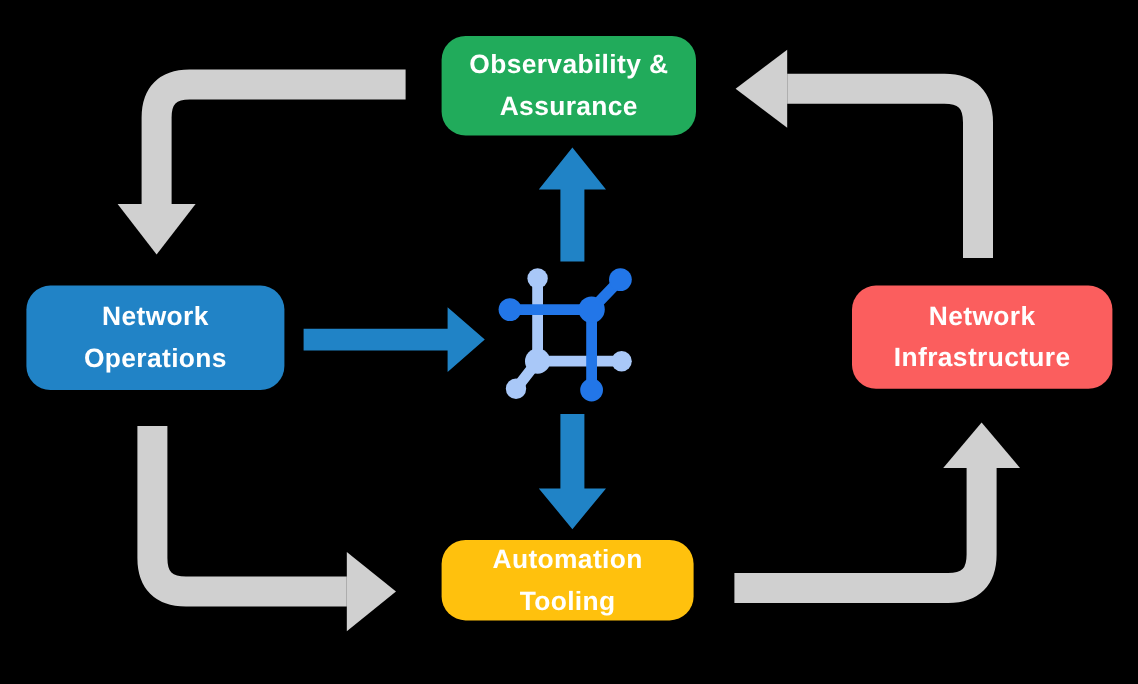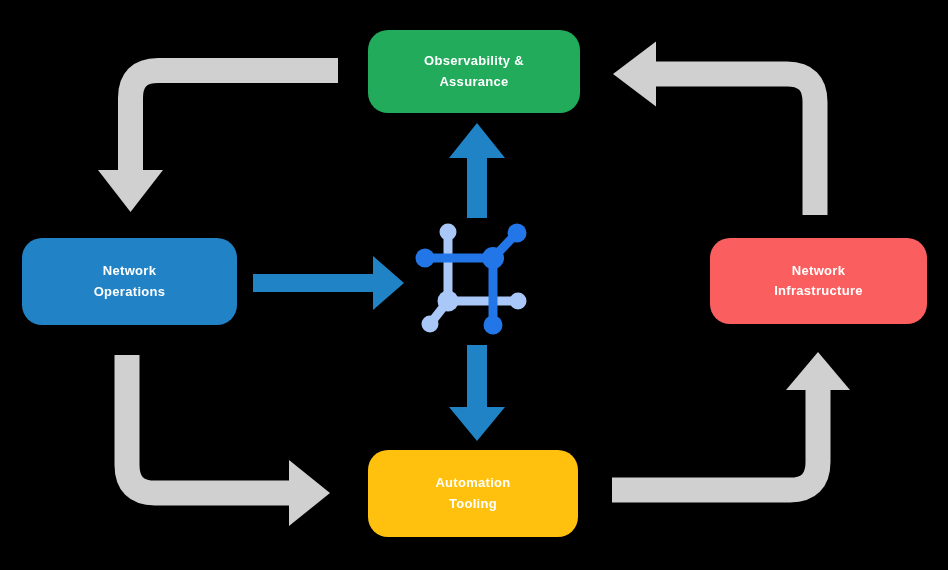--- a/index.html
+++ b/index.html
@@ -11,31 +11,31 @@
     font-family: "Liberation Sans", sans-serif;
   }
   .layer { position: absolute; left: 0; top: 0; }
   .node {
     position: absolute;
     border-radius: 20px;
     display: flex;
     align-items: center;
     justify-content: center;
     color: #ffffff;
-    font-size: 13px;
+    font-size: 22px;
     font-weight: 600;
     line-height: 1.55;
     text-align: center;
     letter-spacing: 0.3px;
   }
   .node .label { white-space: pre-line; }
   .node-observability { left: 368px; top: 30px;  width: 212px; height: 83px; }
   .node-operations    { left: 22px;  top: 238px; width: 215px; height: 87px; }
   .node-infrastructure{ left: 710px; top: 238px; width: 217px; height: 86px; }
-  .node-automation    { left: 368px; top: 450px; width: 210px; height: 87px; }
+  .node-automation    { left: 368px; top: 450px; width: 210px; height: 67px; }
   .cycle-shaft { fill: none; stroke-width: 25; }
 </style>
 </head>
 <body>
 
 <div class="canvas">
 
   <svg class="layer" width="948" height="570" viewBox="0 0 948 570">
 
     <g>

